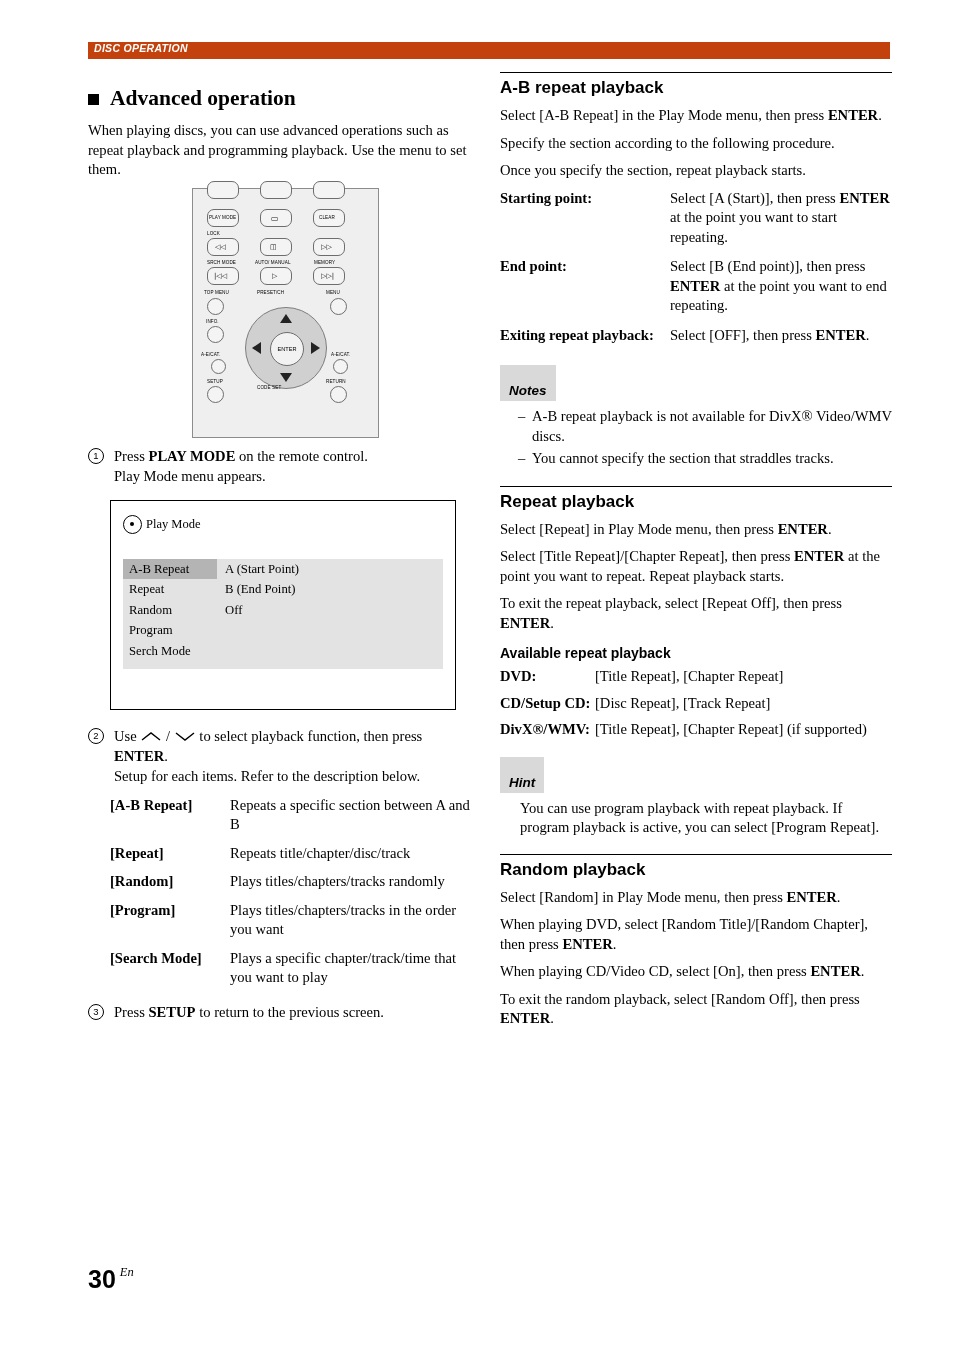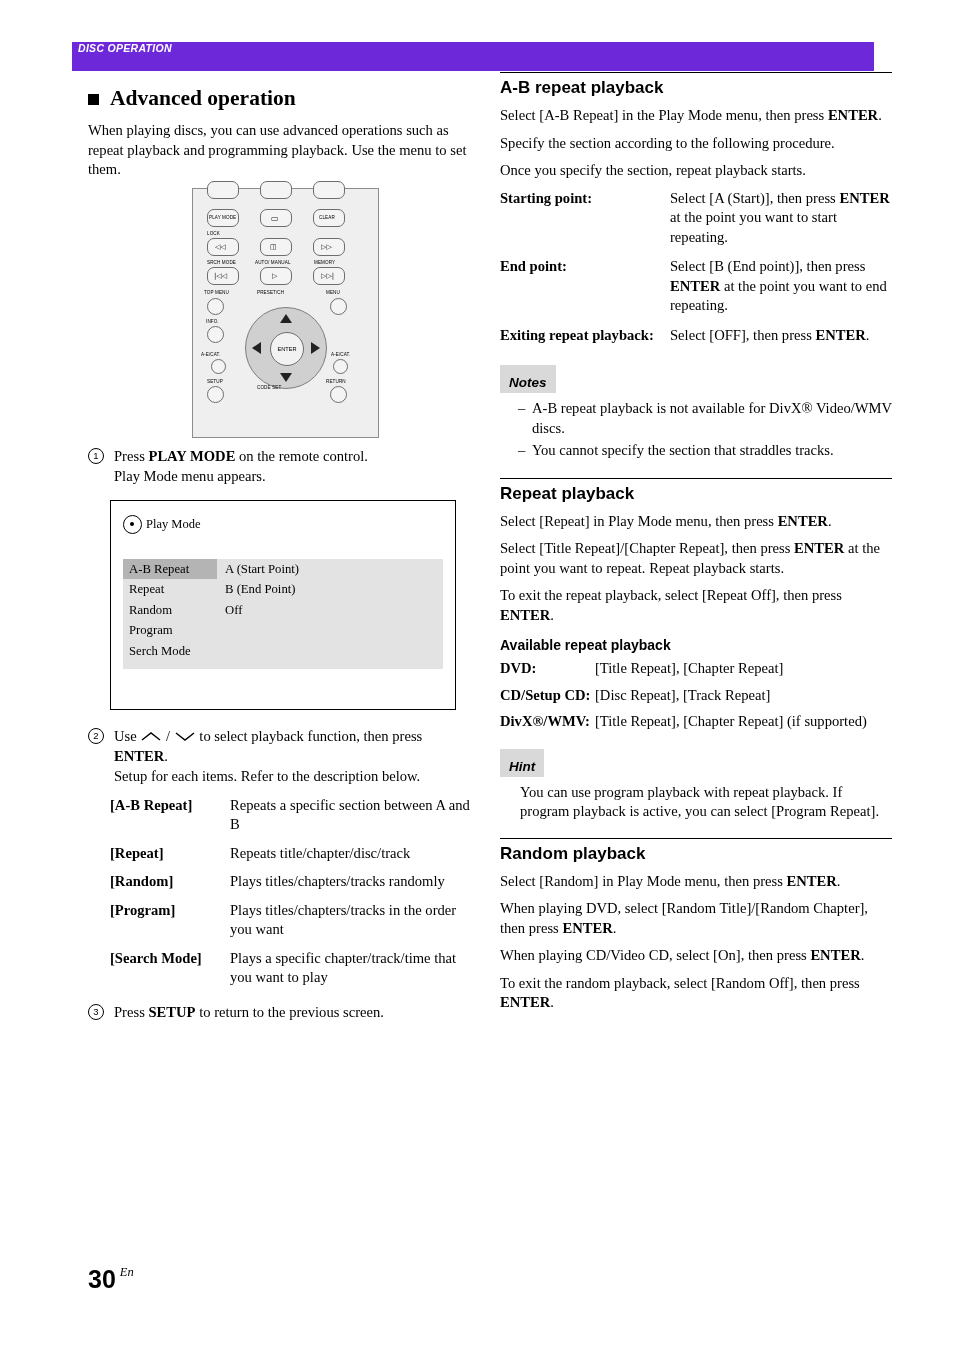--- a/index.html
+++ b/index.html
@@ -18,25 +18,25 @@
   .page {
     position: absolute;
     left: 0; top: 0;
     width: 954px;
     height: 1348px;
   }
 
   
   .header-bar {
     position: absolute;
-    left: 72px;
+    left: 88px;
     top: 42px;
     width: 802px;
-    height: 29px;
-    background: #6d28d9;
+    height: 17px;
+    background: #c2410c;
   }
   .header-bar .hdr-text {
     position: absolute;
     left: 6px;
     top: -1px;
     color: #ffffff;
     font-family: "Liberation Sans", sans-serif;
     font-style: italic;
     font-weight: bold;
     font-size: 10.5px;
@@ -305,21 +305,21 @@
   .tworow2 .val { flex: 1; }
 
   
   .tagbox {
     display: inline-block;
     background: #d9d9d9;
     font-family: "Liberation Sans", sans-serif;
     font-weight: bold;
     font-style: italic;
     font-size: 13.5px;
-    padding: 10px 9px 3px 9px;
+    padding: 18px 9px 3px 9px;
     margin: 10px 0 6px 0;
   }
   .noteitem {
     display: flex;
     font-size: 14.6px;
     line-height: 19.5px;
     margin: 0 0 3px 18px;
   }
   .noteitem .dash {
     flex: 0 0 14px;

